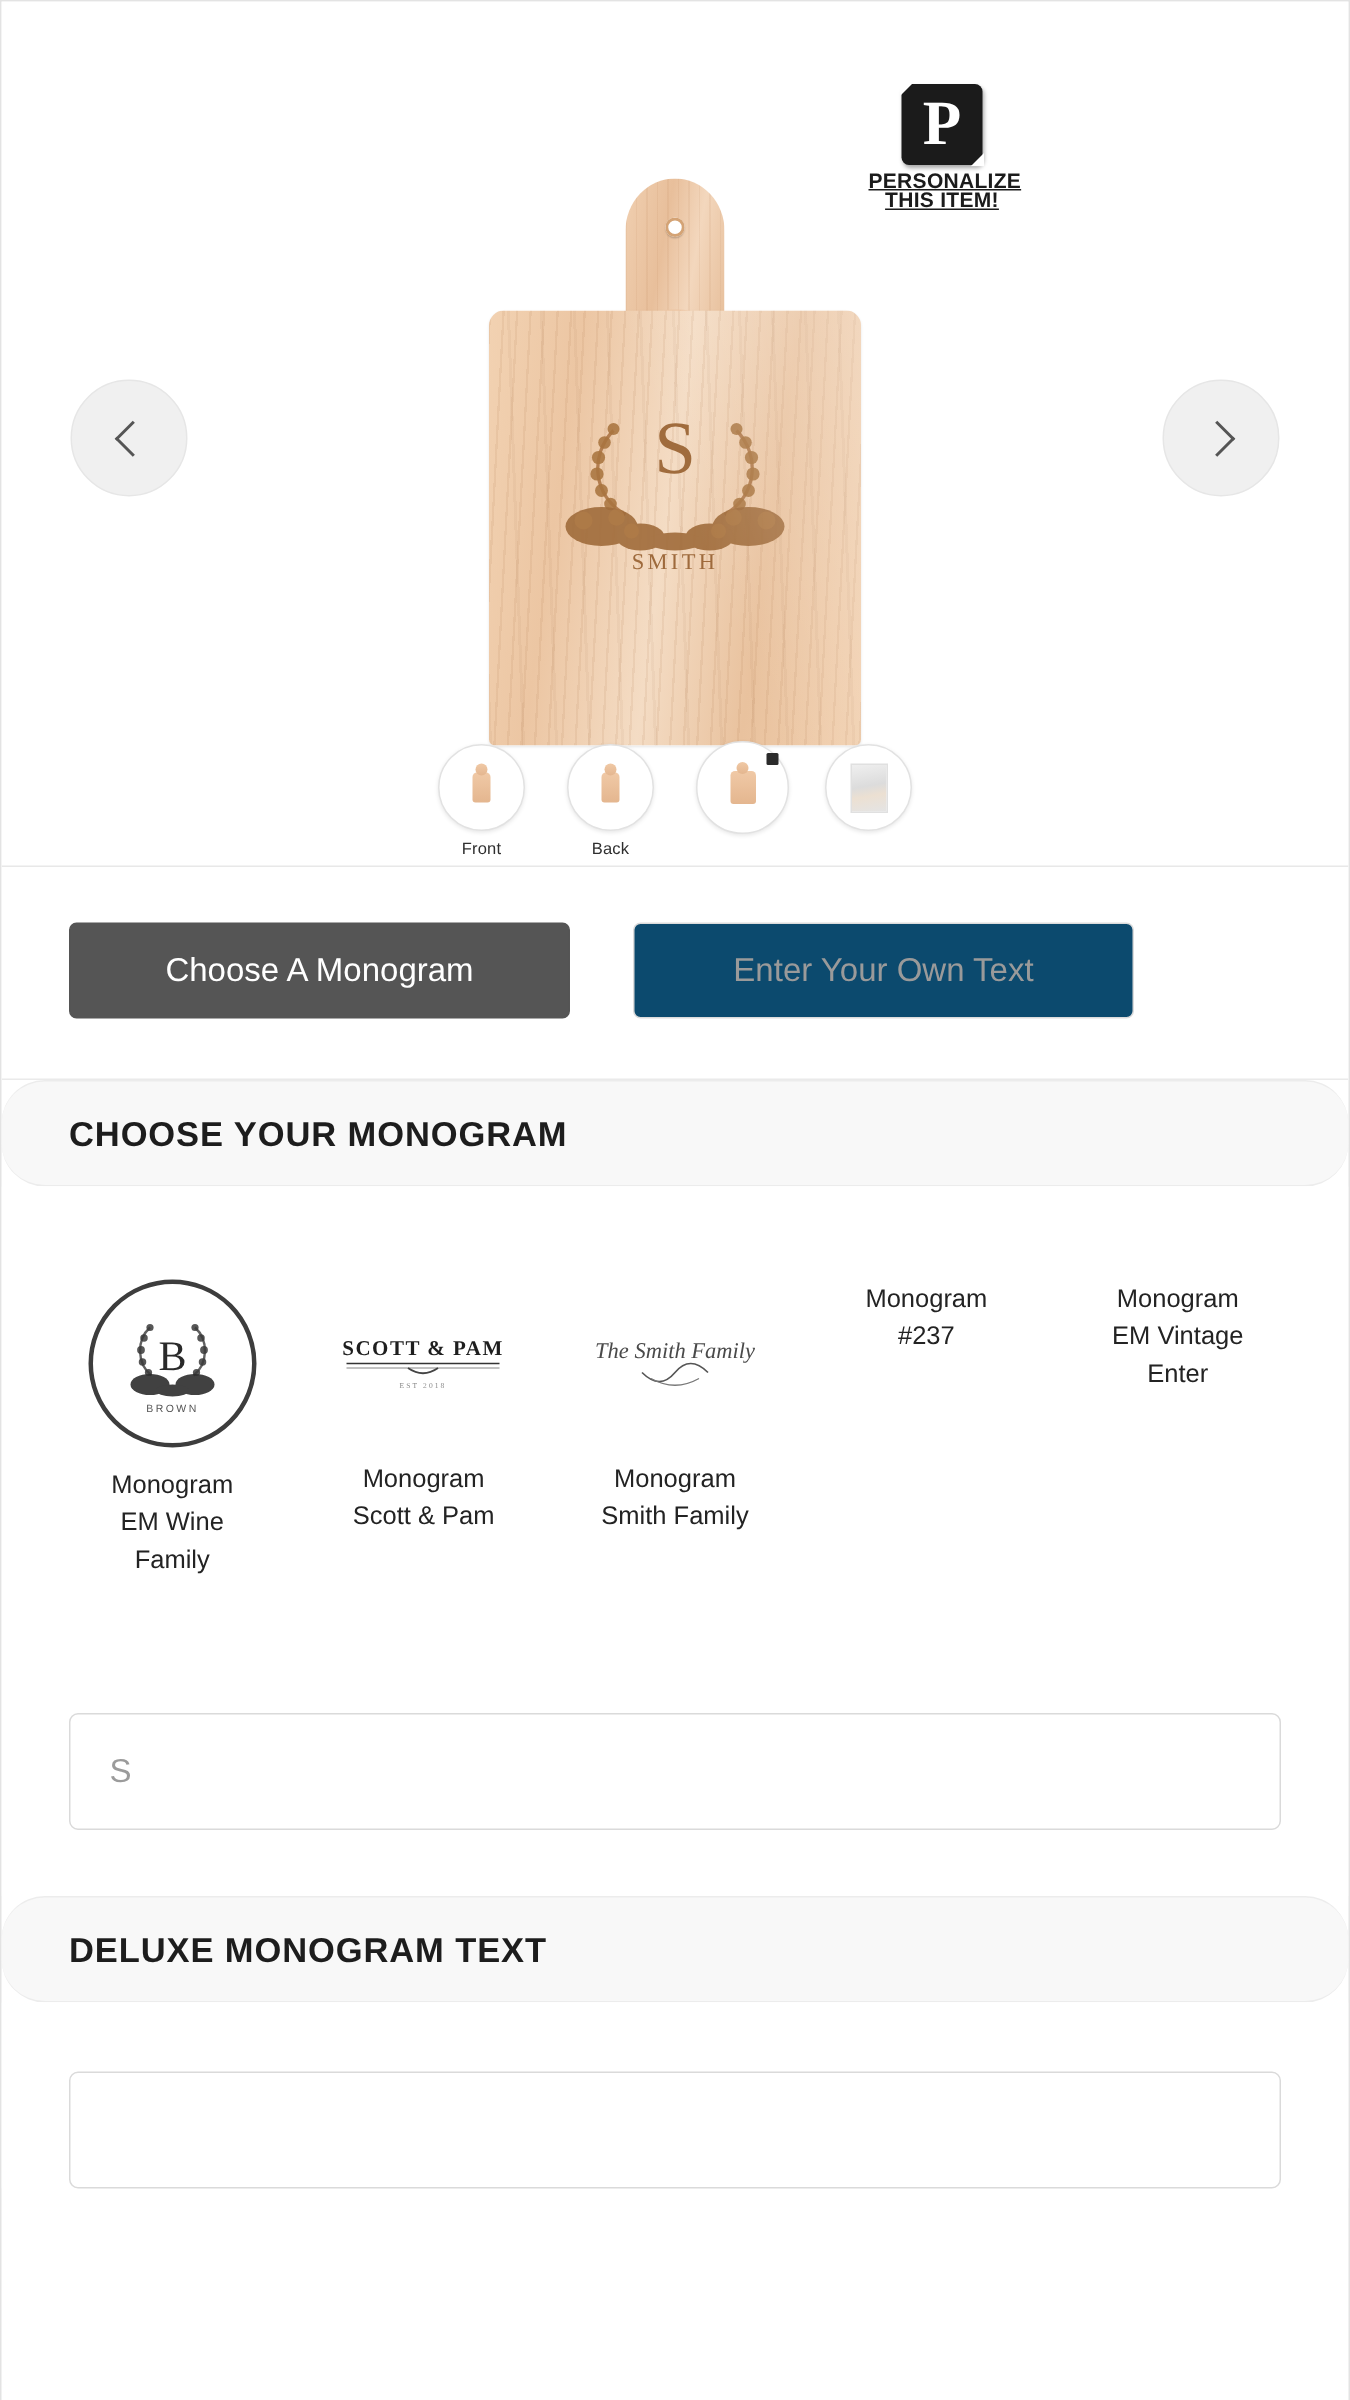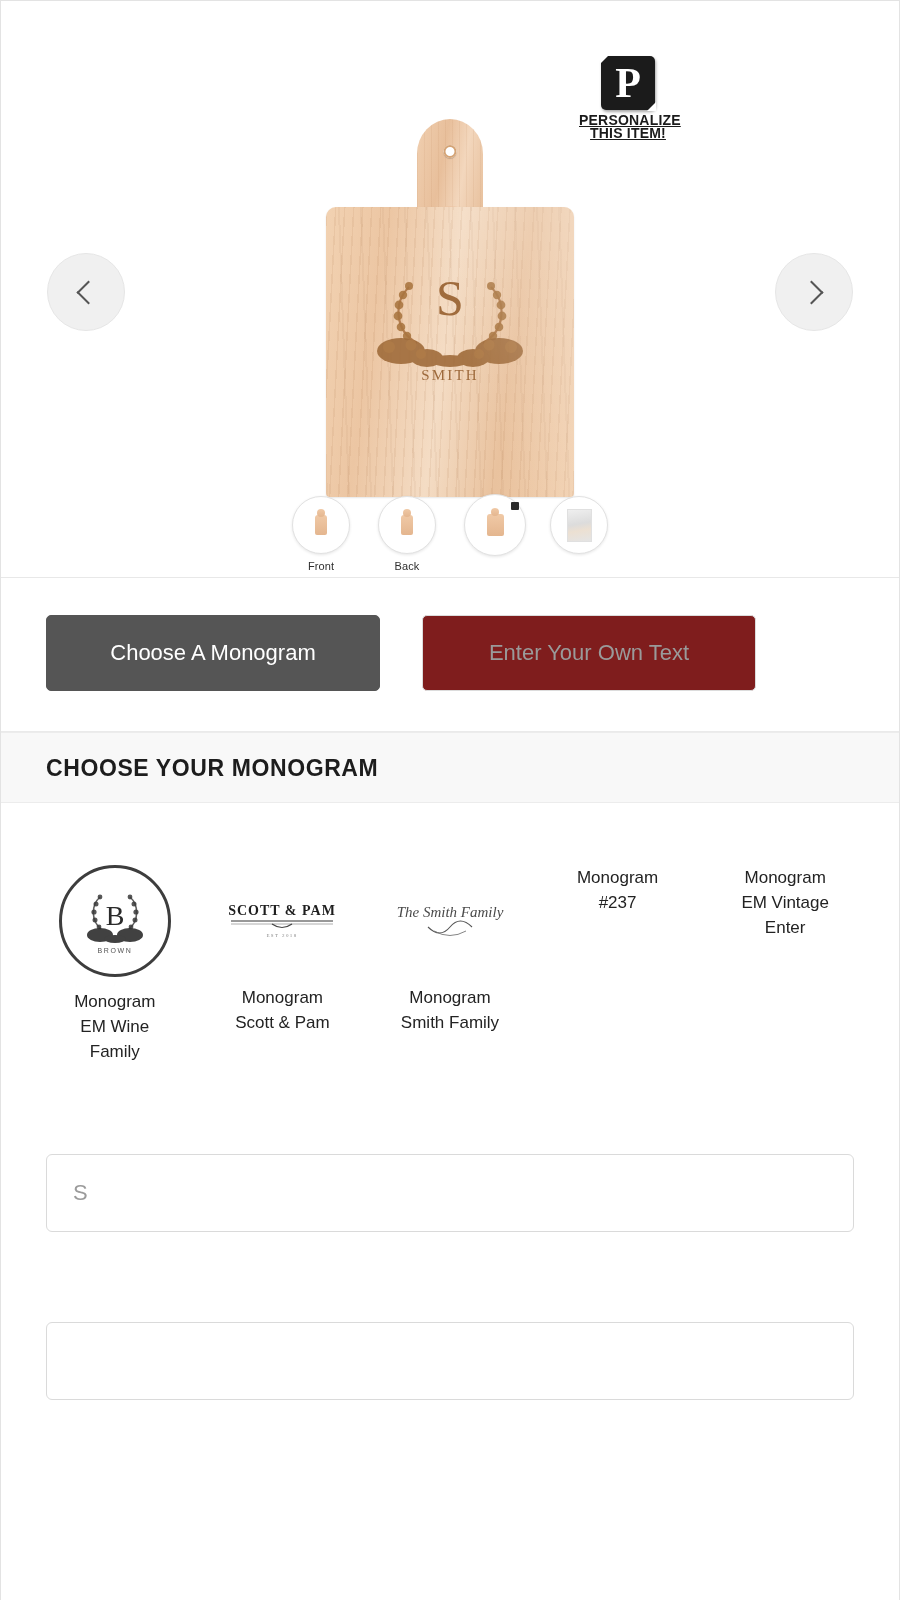--- a/index.html
+++ b/index.html
@@ -182,36 +182,37 @@
   }
 
   
   .tabs {
     display:flex; gap:42px;
     padding: 37px 45px 40px;
     background:#fff;
     border-bottom:1px solid #eaeaea;
   }
   .tab {
-    width: 334px; height: 76px;
+    width: 334px; height: 64px;
     display:flex; align-items:center; justify-content:center;
     border-radius: 5px;
     font-size: 22px; cursor:pointer;
   }
   .tab.active { background:#555555; color:#ffffff; border:1px solid #555555; }
-  .tab.inactive { background:#7f1d1d; color:#9a9a9a; border:1px solid #dcdcdc; }
+  .tab.inactive { background:#0c4a6e; color:#9a9a9a; border:1px solid #dcdcdc; }
 
   
   .sec-head {
     background:#f8f8f8;
     border-top:1px solid #ececec;
     border-bottom:1px solid #ececec;
     padding: 22px 45px 20px;
     font-size: 23px; font-weight: 600; color:#1d1d1d;
     letter-spacing: .6px;
+    border-radius: 29px;
   }
   .sec-body { background:#fff; }
 
   
   .mono-grid {
     display:flex; padding: 62px 30px 44px;
   }
   .mono-item {
     flex:1; text-align:center; cursor:pointer;
   }
@@ -433,19 +434,20 @@
 
     </div>
   </div>
 
   <div class="sec-body">
     <div class="field-wrap">
       <input class="text-input" type="text" placeholder="S" style="">
     </div>
   </div>
 
+  <div class="sec-head">DELUXE MONOGRAM TEXT</div>
   <div class="sec-body">
     <div class="field-wrap last">
       <input class="text-input" type="text" placeholder="" style="">
     </div>
   </div>
 
 </div>
 
 </body></html>

